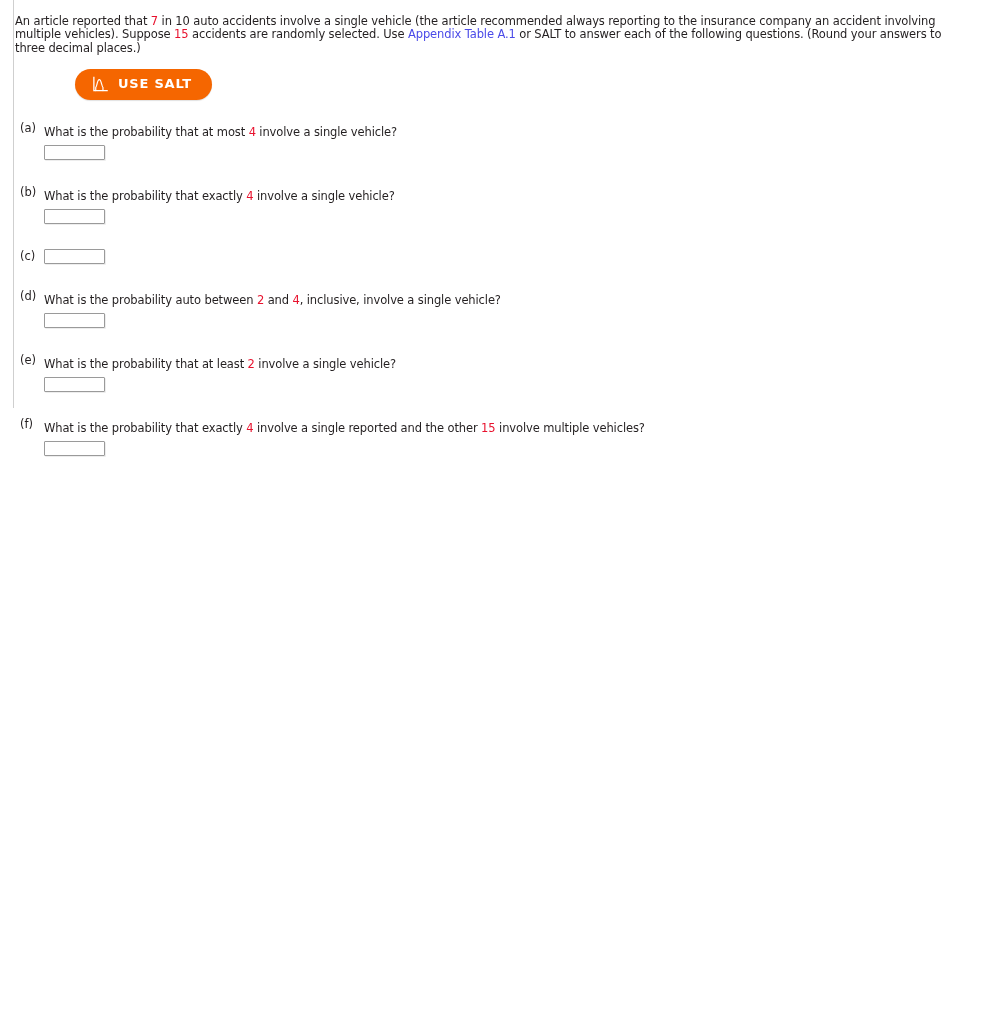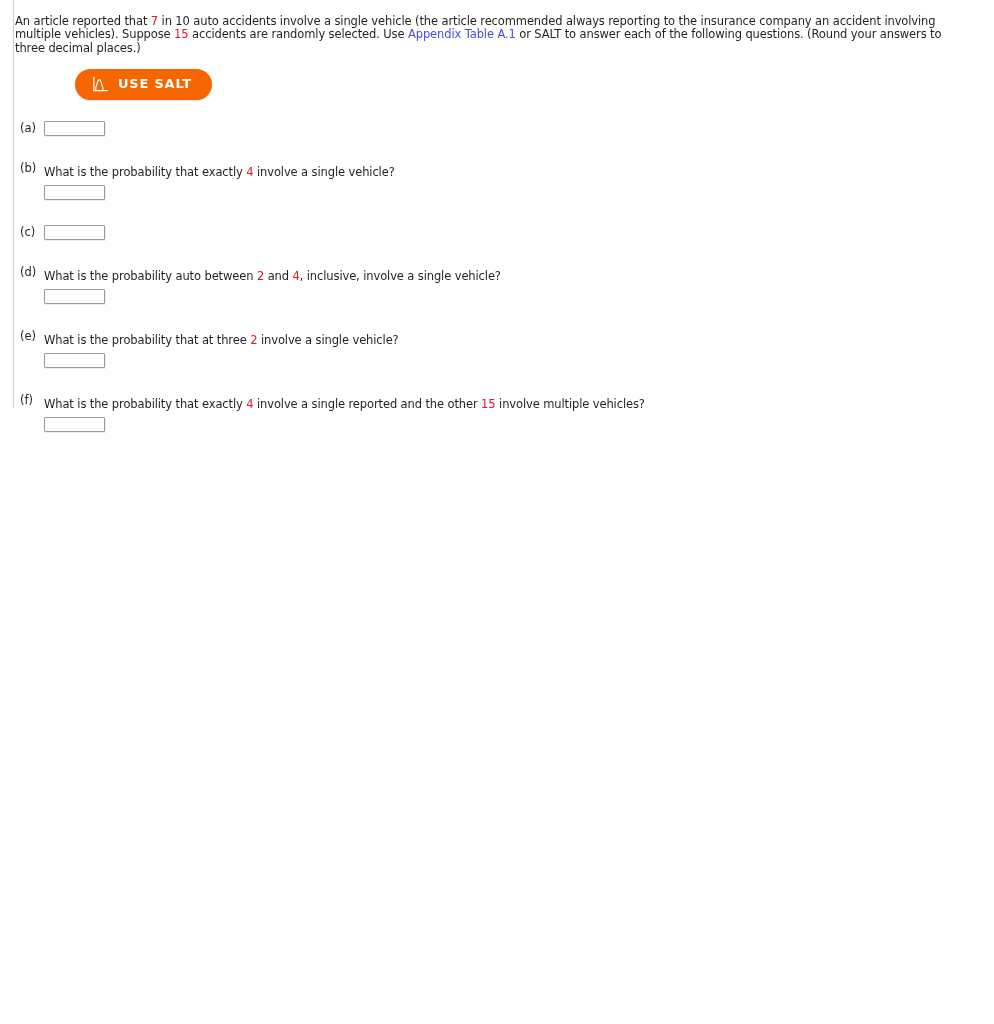--- a/index.html
+++ b/index.html
@@ -140,21 +140,21 @@
         <svg viewBox="0 0 20 20" width="17" height="17" aria-hidden="true">
           <path d="M2.2 1.5 L2.2 17.2 L17.8 17.2" fill="none" stroke="#ffffff" stroke-width="1.5" stroke-linecap="square"></path>
           <path d="M4.4 17.2 L4.4 13.4 C5.6 13.4 6.1 4.3 8.6 4.3 C11.1 4.3 11.6 13.4 12.9 13.4 L12.9 17.2" fill="none" stroke="#ffffff" stroke-width="1.4" stroke-linejoin="round" stroke-linecap="round"></path>
         </svg>
       </span>
       <span class="salt-label">USE SALT</span>
     </button>
   </div>
 
   <div class="parts">
-      <div class="part"><span class="part-label">(a)</span><input type="text" class="answer-box" placeholder="" style=""></div>
+      <div class="part"><span class="part-label">(a)</span><span class="part-text"><span>What is the probability that at most </span><span class="num">4</span><span> involve a single vehicle?</span></span><input type="text" class="answer-box" placeholder="" style=""></div>
       <div class="part"><span class="part-label">(b)</span><span class="part-text"><span>What is the probability that exactly </span><span class="num">4</span><span> involve a single vehicle?</span></span><input type="text" class="answer-box" placeholder="" style=""></div>
       <div class="part"><span class="part-label">(c)</span><input type="text" class="answer-box" placeholder="" style=""></div>
       <div class="part"><span class="part-label">(d)</span><span class="part-text"><span>What is the probability auto between </span><span class="num">2</span><span> and </span><span class="num">4</span><span>, inclusive, involve a single vehicle?</span></span><input type="text" class="answer-box" placeholder="" style=""></div>
-      <div class="part"><span class="part-label">(e)</span><span class="part-text"><span>What is the probability that at three </span><span class="num">2</span><span> involve a single vehicle?</span></span><input type="text" class="answer-box" placeholder="" style=""></div>
+      <div class="part"><span class="part-label">(e)</span><span class="part-text"><span>What is the probability that at least </span><span class="num">2</span><span> involve a single vehicle?</span></span><input type="text" class="answer-box" placeholder="" style=""></div>
       <div class="part"><span class="part-label">(f)</span><span class="part-text"><span>What is the probability that exactly </span><span class="num">4</span><span> involve a single reported and the other </span><span class="num">15</span><span> involve multiple vehicles?</span></span><input type="text" class="answer-box" placeholder="" style=""></div>
     </div>
 
 </div>
 
 </body></html>

